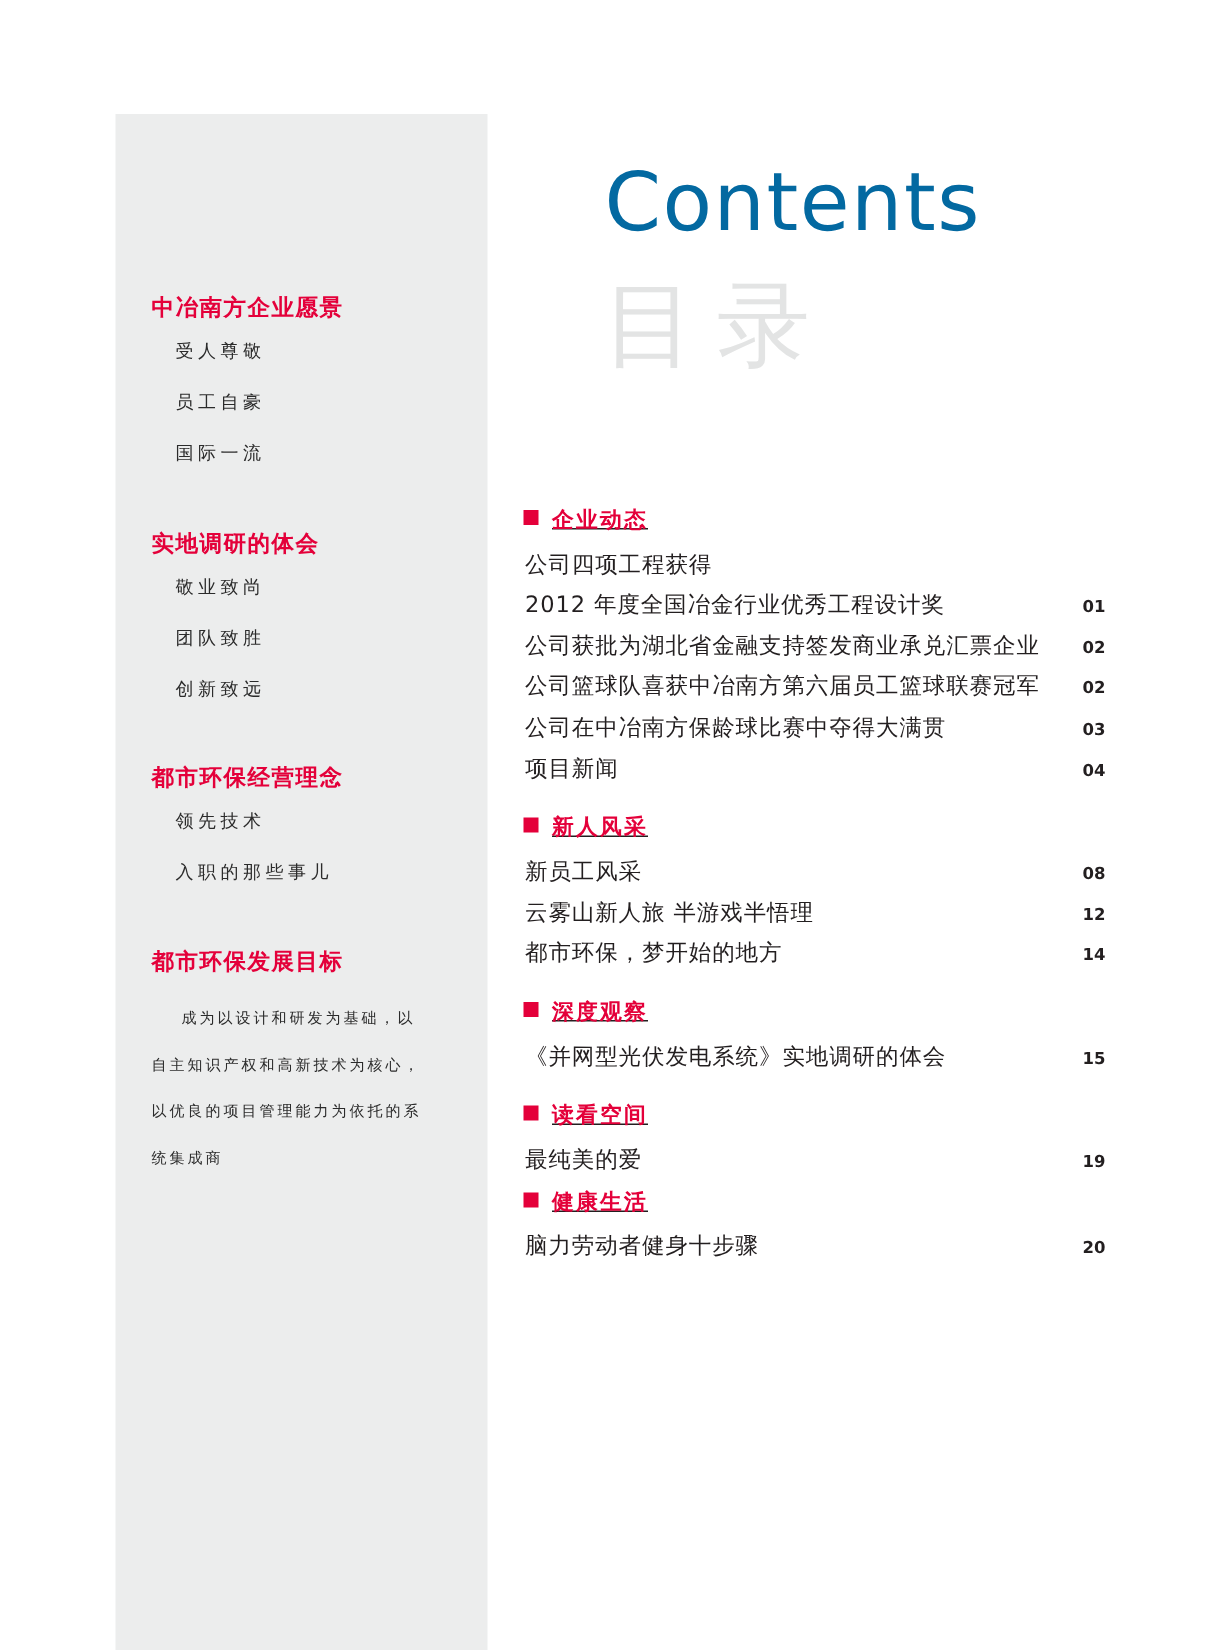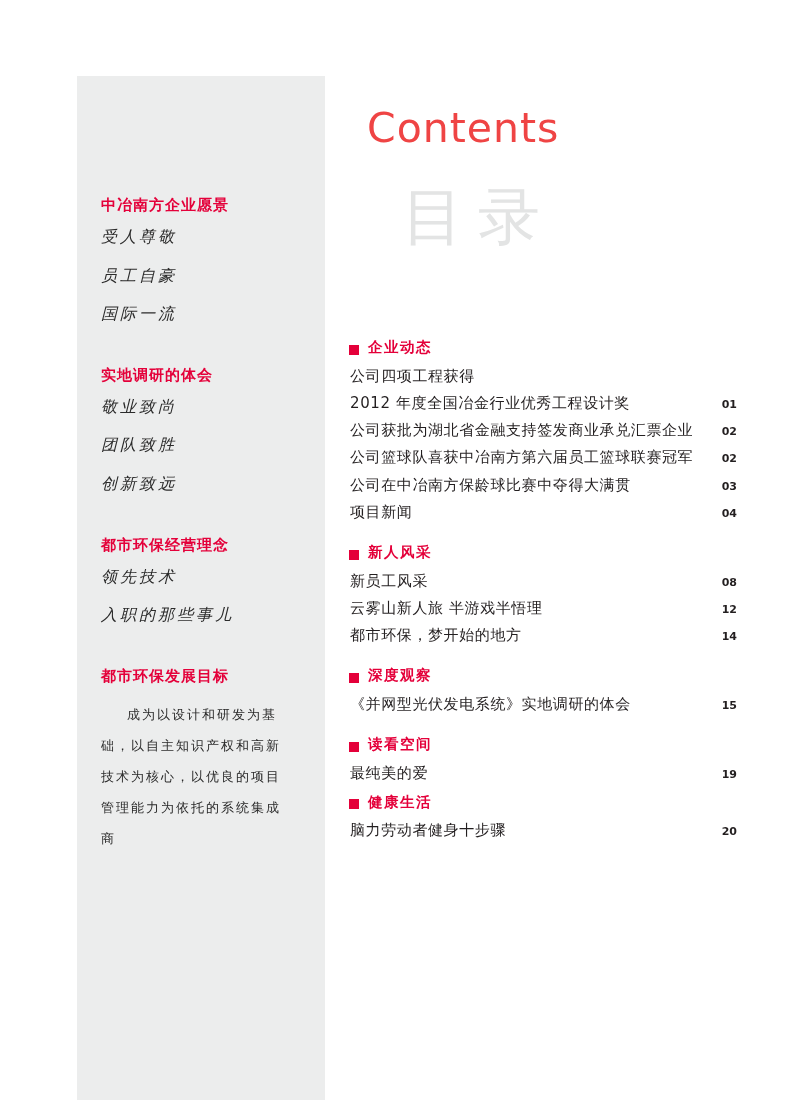--- a/index.html
+++ b/index.html
@@ -34,45 +34,44 @@
   .vision-head {
     color: #e4003a;
     font-size: 15px;
     font-weight: bold;
     letter-spacing: 1px;
     margin: 0 0 14px 0;
     line-height: 1.2;
   }
   .vision-line {
     color: #2b2b2b;
-    font-size: 16px;
+    font-size: 12px;
     letter-spacing: 3px;
     line-height: 1.1;
-    margin: 0 0 21px 0;
-    font-style: italic;
+    margin: 0 0 21px 16px;
   }
   .block-gap { height: 22px; }
 
   .goal-body {
     color: #2b2b2b;
-    font-size: 13px;
+    font-size: 10px;
     letter-spacing: 2px;
     line-height: 31px;
     text-indent: 2em;
     width: 186px;
     margin-top: 2px;
   }
 
   
   .contents-title {
     position: absolute;
-    left: 367px;
+    left: 403px;
     top: 108px;
-    color: #ef4444;
-    font-size: 41px;
+    color: #0369a1;
+    font-size: 54px;
     letter-spacing: 1px;
     line-height: 1;
     font-family: "DejaVu Sans", "Liberation Sans", sans-serif;
   }
   .contents-title-cn {
     position: absolute;
     left: 402px;
     top: 186px;
     color: #e3e4e4;
     font-size: 62px;
@@ -81,22 +80,23 @@
   }
 
   .toc {
     position: absolute;
     left: 349px;
     top: 340px;
     width: 388px;
   }
   .sec-head {
     display: flex;
-    align-items: flex-end;
+    align-items: flex-start;
     margin: 0 0 11px 0;
+    text-decoration: underline;
   }
   .sec-square {
     width: 10px;
     height: 10px;
     background: #e4003a;
     display: inline-block;
     margin-right: 9px;
     flex: 0 0 auto;
   }
   .sec-title {

